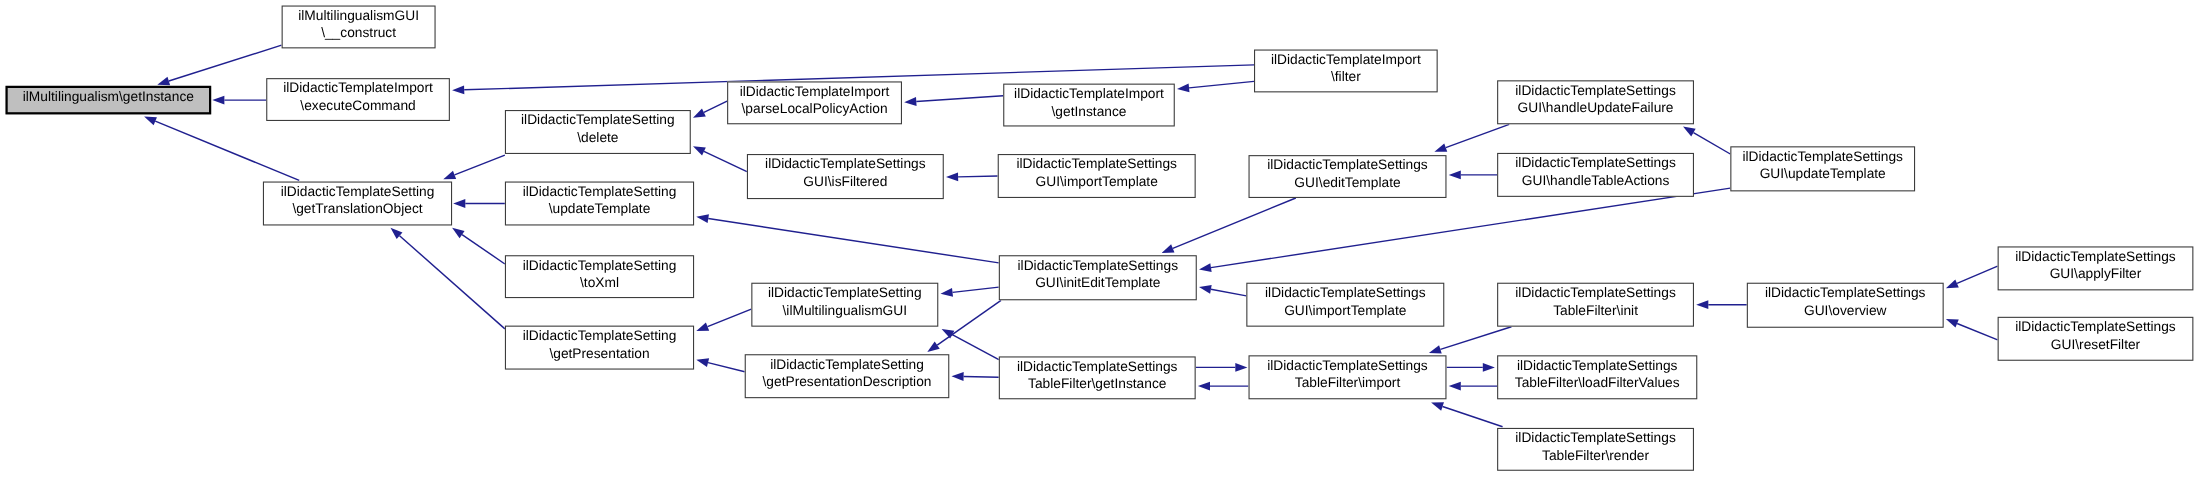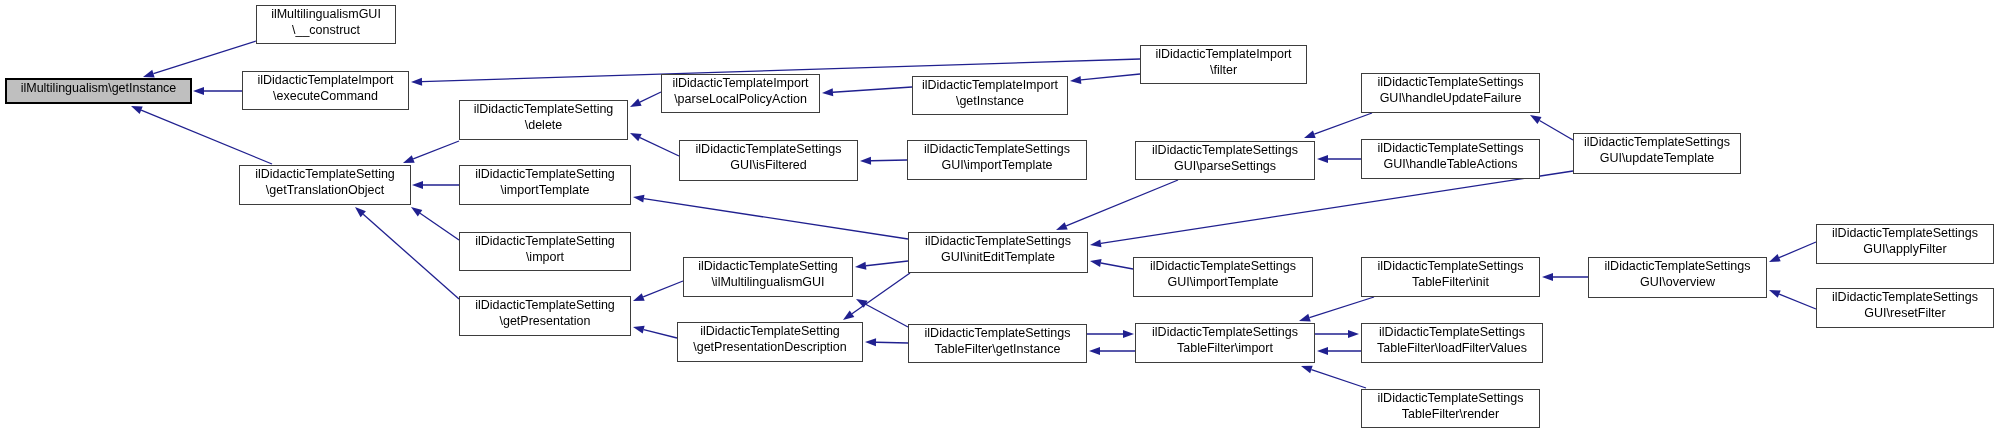--- a/index.html
+++ b/index.html
@@ -129,25 +129,25 @@
     <div class="node" style="left: 239px; top: 165px; width: 172px; height: 40px;">
       <div class="line">ilDidacticTemplateSetting</div>
       <div class="line">\getTranslationObject</div>
     </div>
     <div class="node" style="left: 459px; top: 100px; width: 169px; height: 40px;">
       <div class="line">ilDidacticTemplateSetting</div>
       <div class="line">\delete</div>
     </div>
     <div class="node" style="left: 459px; top: 165px; width: 172px; height: 40px;">
       <div class="line">ilDidacticTemplateSetting</div>
-      <div class="line">\importTemplate</div>
+      <div class="line">\updateTemplate</div>
     </div>
     <div class="node" style="left: 459px; top: 232px; width: 172px; height: 39px;">
       <div class="line">ilDidacticTemplateSetting</div>
-      <div class="line">\import</div>
+      <div class="line">\toXml</div>
     </div>
     <div class="node" style="left: 459px; top: 296px; width: 172px; height: 40px;">
       <div class="line">ilDidacticTemplateSetting</div>
       <div class="line">\getPresentation</div>
     </div>
     <div class="node" style="left: 661px; top: 74px; width: 159px; height: 39px;">
       <div class="line">ilDidacticTemplateImport</div>
       <div class="line">\parseLocalPolicyAction</div>
     </div>
     <div class="node" style="left: 679px; top: 140px; width: 179px; height: 41px;">
@@ -169,21 +169,21 @@
     <div class="node" style="left: 912px; top: 76px; width: 156px; height: 39px;">
       <div class="line">ilDidacticTemplateImport</div>
       <div class="line">\getInstance</div>
     </div>
     <div class="node" style="left: 907px; top: 140px; width: 180px; height: 40px;">
       <div class="line">ilDidacticTemplateSettings</div>
       <div class="line">GUI\importTemplate</div>
     </div>
     <div class="node" style="left: 1135px; top: 141px; width: 180px; height: 39px;">
       <div class="line">ilDidacticTemplateSettings</div>
-      <div class="line">GUI\parseSettings</div>
+      <div class="line">GUI\editTemplate</div>
     </div>
     <div class="node" style="left: 908px; top: 232px; width: 180px; height: 41px;">
       <div class="line">ilDidacticTemplateSettings</div>
       <div class="line">GUI\initEditTemplate</div>
     </div>
     <div class="node" style="left: 1133px; top: 257px; width: 180px; height: 40px;">
       <div class="line">ilDidacticTemplateSettings</div>
       <div class="line">GUI\importTemplate</div>
     </div>
     <div class="node" style="left: 908px; top: 324px; width: 179px; height: 39px;">

